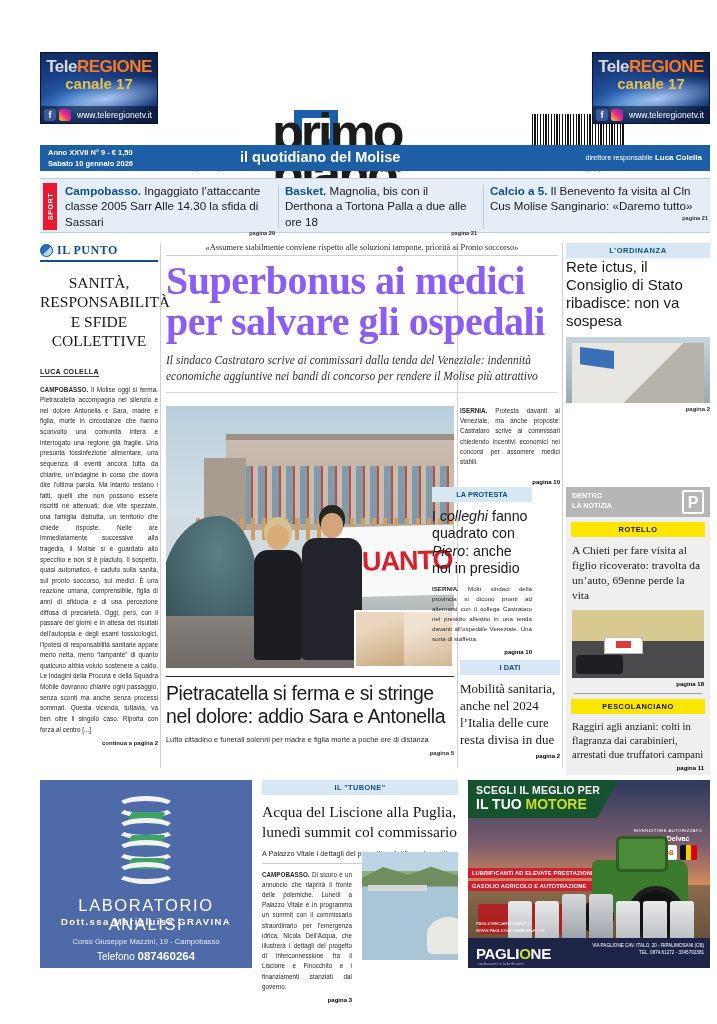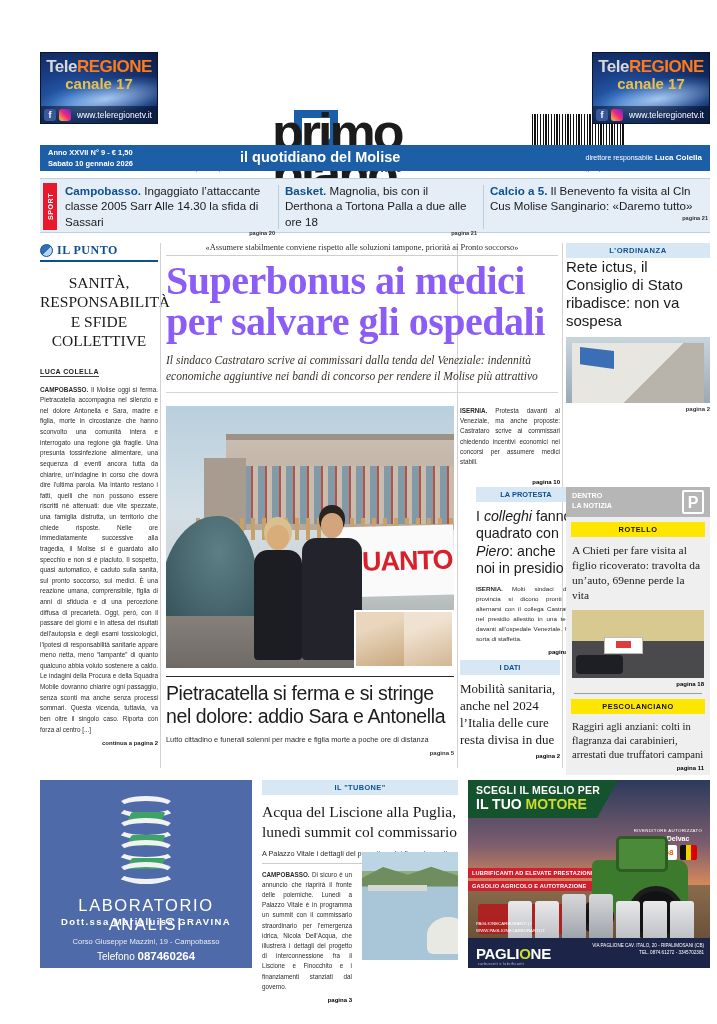--- a/index.html
+++ b/index.html
@@ -174,21 +174,21 @@
   .r-head { font-size:15px; line-height:1.2; color:#1a1a1a; }
   .r-photo { width:144px; height:66px; margin-top:7px; overflow:hidden; position:relative;
     background:linear-gradient(to bottom,#c9d5dd,#9aa9b3); }
   .pg-right { text-align:right; font-size:6px; font-weight:bold; color:#333; margin-top:3px; }
 
   
   .isernia { position:absolute; left:460px; top:406px; width:100px; }
   .isernia .txt { font-size:6.3px; line-height:1.62; color:#2b2b2b; text-align:justify; }
   .isernia .pg { text-align:right; font-size:6px; font-weight:bold; margin-top:12px; }
 
-  .protesta { position:absolute; left:476px; top:487px; width:100px; }
+  .protesta { position:absolute; left:432px; top:487px; width:100px; }
   .protesta .kick { background:#d7e7f4; color:#0c4f92; font-size:7.4px; font-weight:bold;
     text-align:center; padding:3px 0; }
   .protesta .h { font-size:14.2px; line-height:1.22; margin-top:6px; color:#1a1a1a; }
   .protesta .h i { font-style:italic; }
   .protesta .txt { font-size:6.2px; line-height:1.6; text-align:justify; margin-top:7px; color:#2b2b2b; }
   .protesta .pg { text-align:right; font-size:6px; font-weight:bold; margin-top:5px; }
 
   .idati { position:absolute; left:460px; top:660px; width:100px; }
   .idati .kick { background:#d7e7f4; color:#0c4f92; font-size:7.4px; font-weight:bold;
     text-align:center; padding:3px 0; }

